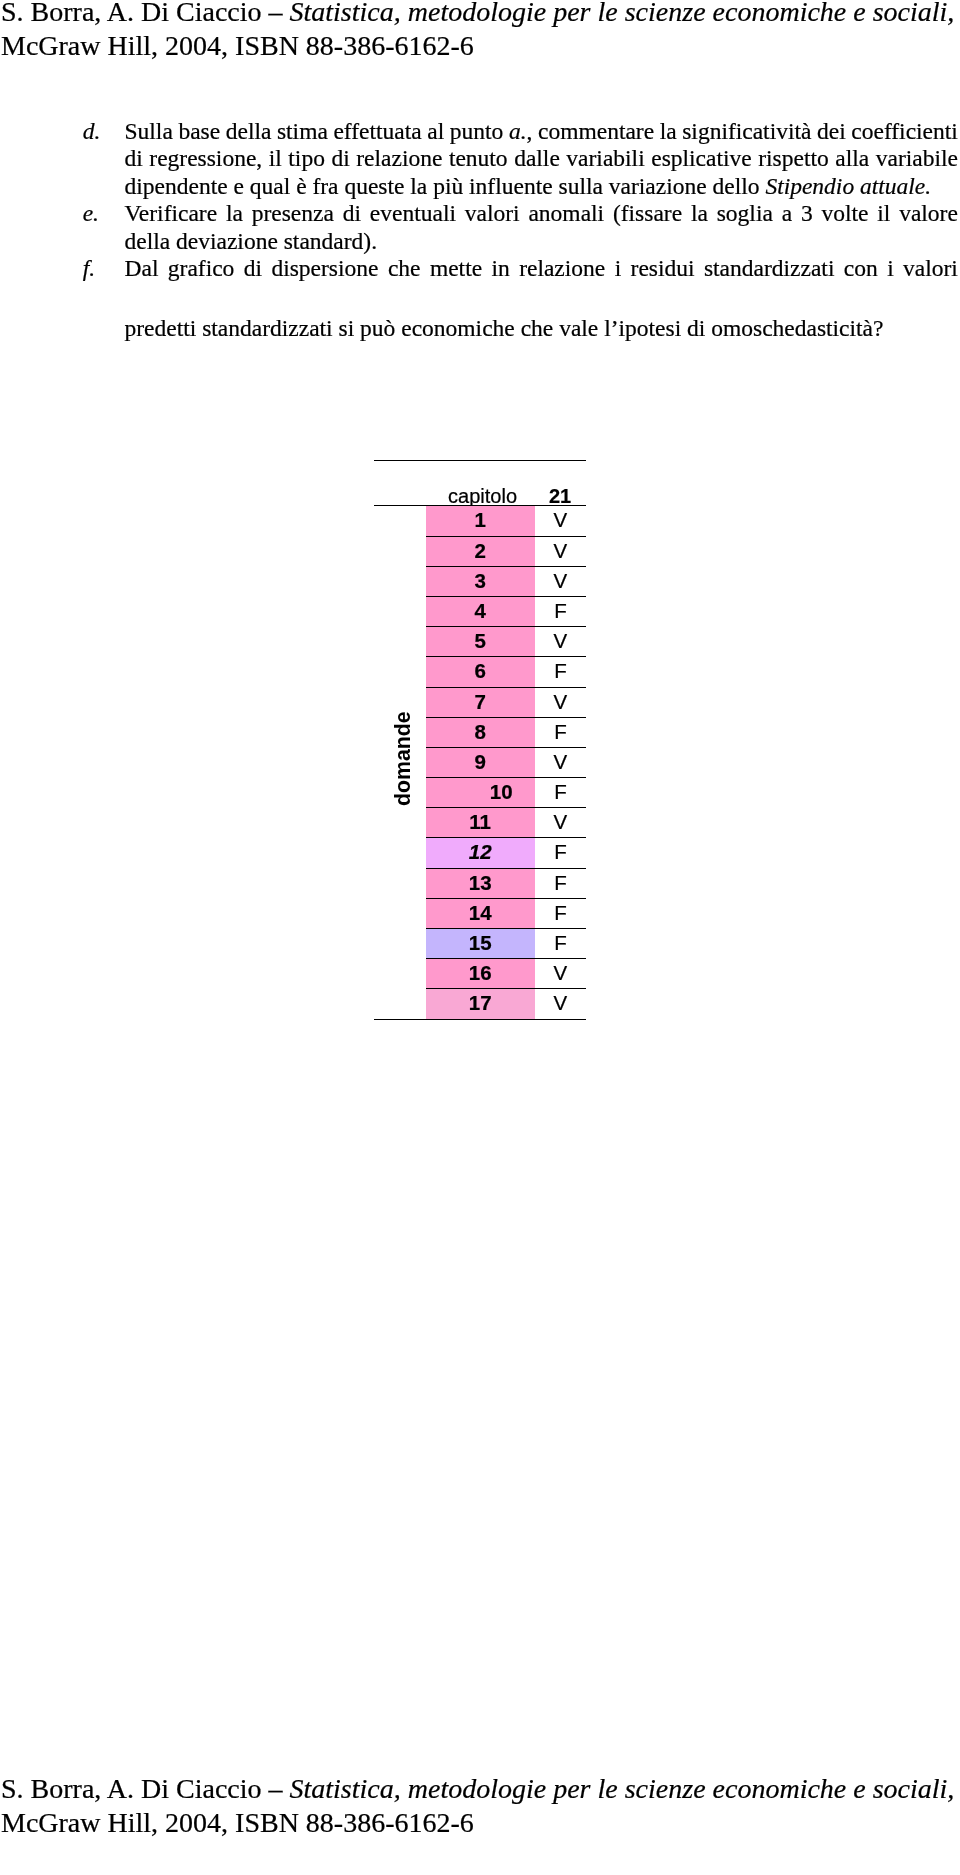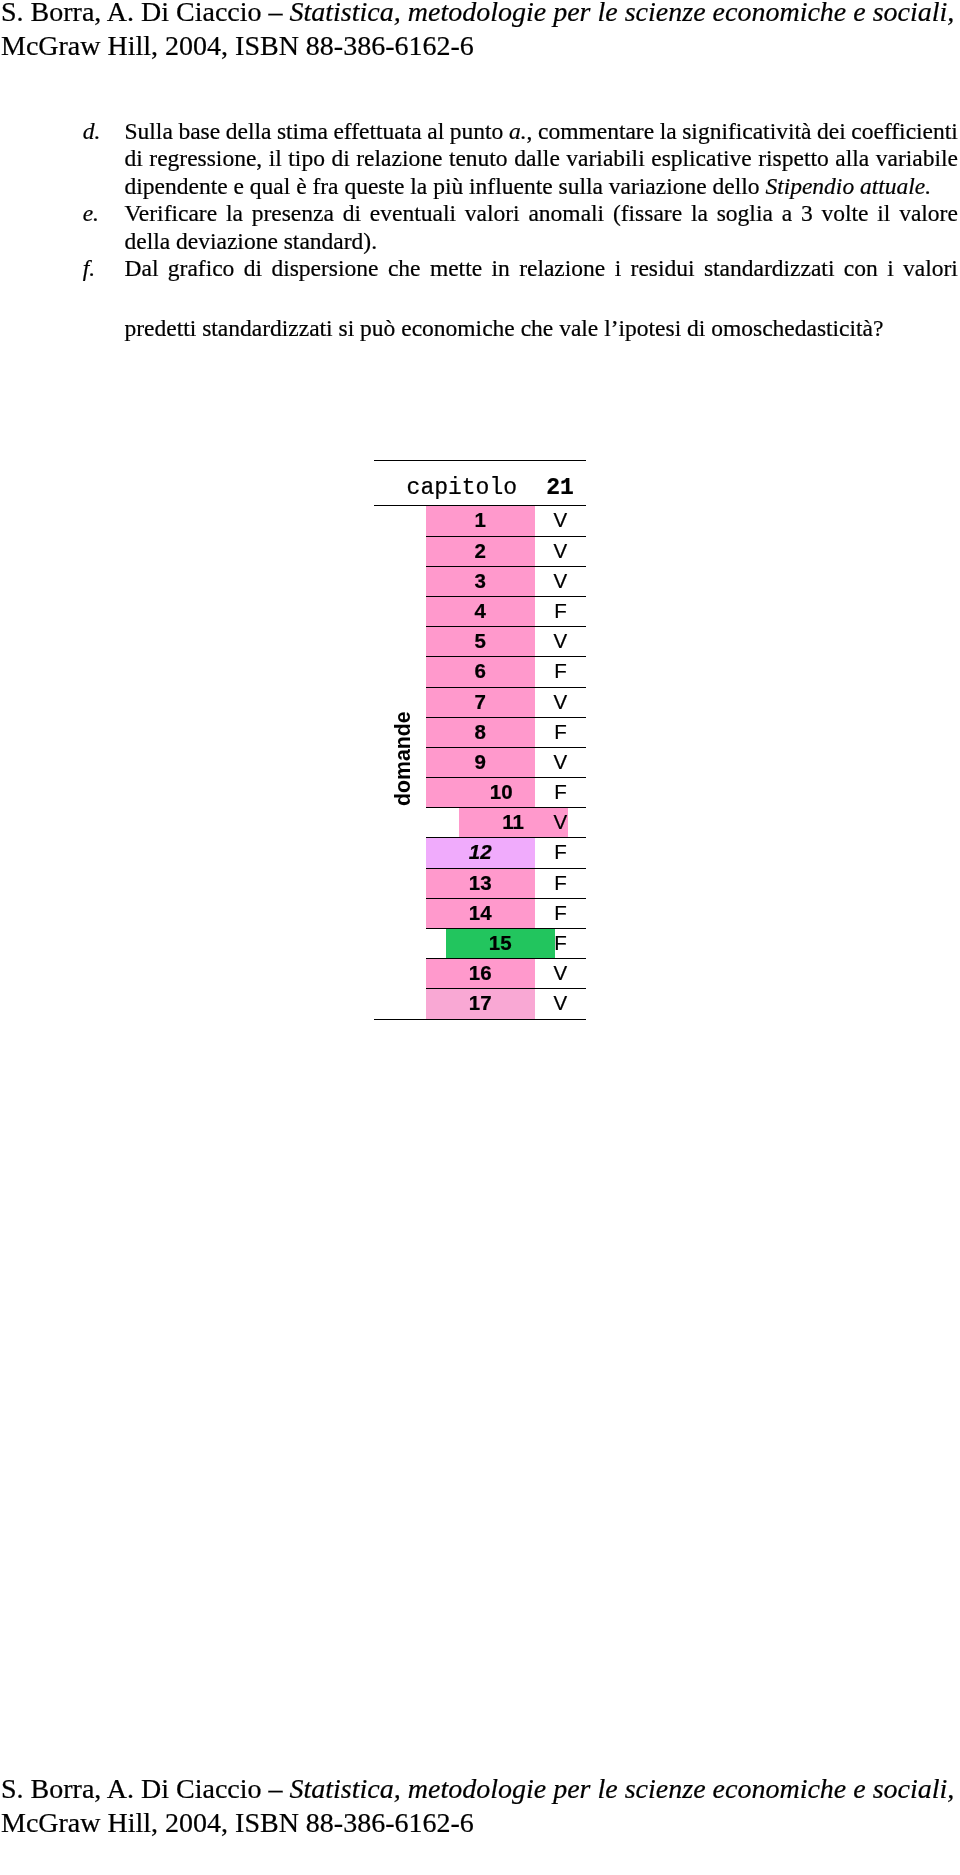--- a/index.html
+++ b/index.html
@@ -37,22 +37,22 @@
   
   .sectitle { position:absolute; left:-1px; top:386px; width:960px; text-align:center; font-size:32.5px; line-height:39px; }
 
   
   .tbl { position:absolute; left:374px; top:460px; width:212px; }
   .rule { position:absolute; left:0; height:0; border-top:1px solid #000; z-index:6; }
   #ruleTop    { top:0px;   width:212px; }
   #ruleHead   { top:45.4px; width:212px; }
   #ruleBottom { top:558.8px; width:212px; }
 
-  .hdrrow { position:absolute; left:0; top:8px; width:212px; height:38px;
-            font-family:Liberation Mono, monospace; font-size:23px; }
+  .hdrrow { position:absolute; left:0; top:18px; width:212px; height:38px;
+            font-family:Liberation Sans, sans-serif; font-size:20px; }
   .hdrcap { position:absolute; left:0; top:7px; width:143px; text-align:right;
             font-weight:400; }
   .hdrnum { position:absolute; left:162px; top:7px; width:48px; text-align:center;
             font-weight:700; }
 
   .rows { position:absolute; left:0px; top:45.4px; width:212px; }
   .row  { position:relative; height:30.2px; }
   .cellq { position:absolute; left:51.6px; top:0; width:109.2px; height:30.2px;
            background:#ff99cc; font-family:"Liberation Sans", sans-serif;
            font-size:20.5px; font-weight:700; text-align:center; line-height:30.2px;
@@ -161,41 +161,41 @@
           <div class="cellq" style="background: rgb(255, 153, 204);">9</div>
           <div class="cella">V</div>
           <div class="rowsep"></div>
         </div>
         <div class="row">
           <div class="cellq" style="background: rgb(255, 153, 204); padding-left: 42px;">10</div>
           <div class="cella">F</div>
           <div class="rowsep"></div>
         </div>
         <div class="row">
-          <div class="cellq" style="background: rgb(255, 153, 204); margin-left: 33px;">11</div>
+          <div class="cellq" style="background: rgb(255, 153, 204);">11</div>
           <div class="cella">V</div>
           <div class="rowsep"></div>
         </div>
         <div class="row">
           <div class="cellq" style="background: #f0abfc; font-style: italic;">12</div>
           <div class="cella">F</div>
           <div class="rowsep"></div>
         </div>
         <div class="row">
           <div class="cellq" style="background: rgb(255, 153, 204);">13</div>
           <div class="cella">F</div>
           <div class="rowsep"></div>
         </div>
         <div class="row">
           <div class="cellq" style="background: rgb(255, 153, 204);">14</div>
           <div class="cella">F</div>
           <div class="rowsep"></div>
         </div>
         <div class="row">
-          <div class="cellq" style="background: #22c55e; margin-left: 20px;">15</div>
+          <div class="cellq" style="background: #c4b5fd;">15</div>
           <div class="cella">F</div>
           <div class="rowsep"></div>
         </div>
         <div class="row">
           <div class="cellq" style="background: rgb(255, 153, 204);">16</div>
           <div class="cella">V</div>
           <div class="rowsep"></div>
         </div>
         <div class="row">
           <div class="cellq" style="background: #f9a8d4;">17</div>

